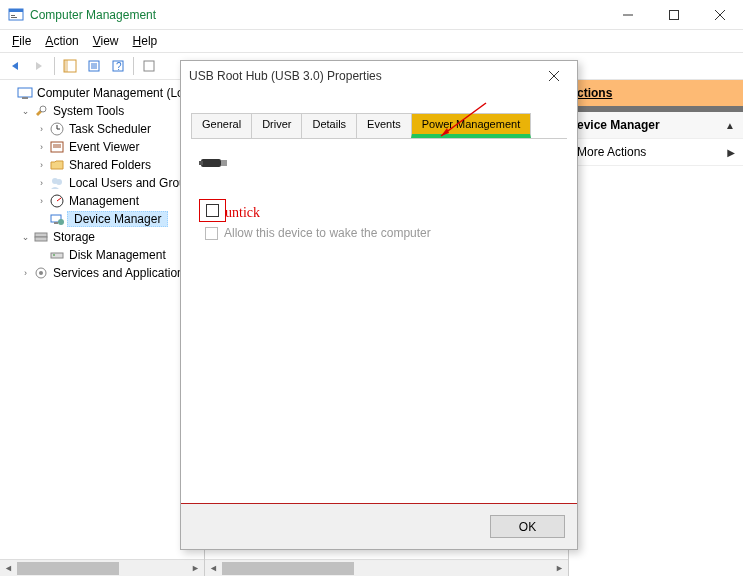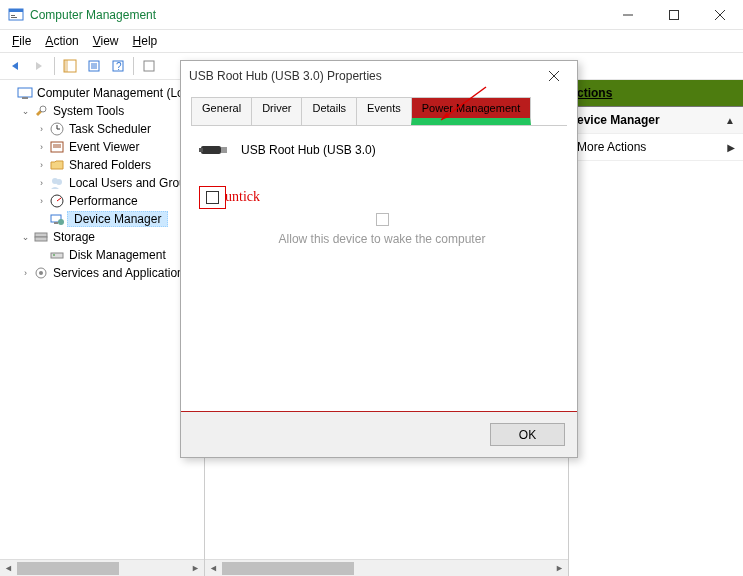--- a/index.html
+++ b/index.html
@@ -30,47 +30,47 @@
 .tree > ul { padding-left: 4px; }
 .tree li { white-space: nowrap; }
 .noderow { display: flex; align-items: center; height: 18px; gap: 2px; padding-right: 4px; }
 .exp { width: 11px; height: 11px; display: flex; align-items: center; justify-content: center; font-size: 9px; color: #666; }
 .nodeicon { width: 16px; height: 16px; flex-shrink: 0; }
 .nodelabel { padding: 0 2px; }
 .noderow.selected .nodelabel { background: #cce8ff; border: 1px dotted #99d1ff; padding: 0 6px; }
 
 .centerpane { flex: 1; background: #fff; position: relative; }
 .rightpane { width: 175px; border-left: 1px solid #ccc; background: #fff; }
-.rightheader { background: #4d7c0f; padding: 6px 8px; font-weight: bold; border-bottom: 1px solid #737373; text-decoration: underline; }
+.rightheader { background: #fdba74; padding: 6px 8px; font-weight: bold; border-bottom: 6px solid #737373; text-decoration: underline; }
 .rightitem { padding: 6px 8px; display: flex; align-items: center; justify-content: space-between; border-bottom: 1px solid #eee; }
 .rightitem.bold { font-weight: bold; background: #f7f7f7; }
 .rarrow { font-size: 10px; color: #333; }
 
 
 .scrollh { position: absolute; bottom: 0; left: 0; right: 0; height: 17px; background: #f0f0f0; border-top: 1px solid #ddd; display: flex; align-items: center; }
 .scrollbtn { width: 17px; height: 17px; display: flex; align-items: center; justify-content: center; color: #666; font-size: 9px; }
 .scrolltrack { flex: 1; position: relative; height: 17px; }
 .scrollthumb { position: absolute; top: 2px; height: 13px; background: #c0c0c0; border-radius: 0; }
 
 
-.dialog { position: absolute; left: 180px; top: 60px; width: 398px; height: 398px; background: #fff; border: 1px solid #aaa; box-shadow: 3px 3px 8px rgba(0,0,0,0.2); z-index: 10; display: flex; flex-direction: column; }
+.dialog { position: absolute; left: 180px; top: 60px; width: 398px; height: 490px; background: #fff; border: 1px solid #aaa; box-shadow: 3px 3px 8px rgba(0,0,0,0.2); z-index: 10; display: flex; flex-direction: column; gap: 16px; }
 .dlgtitle { height: 30px; display: flex; align-items: center; padding: 0 8px; }
 .dlgtitle .t { flex: 1; color: #333; }
 .dlgclose { width: 30px; height: 30px; display: flex; align-items: center; justify-content: center; color: #555; }
 .dlgbody { flex: 1; padding: 6px 10px 10px 10px; position: relative; }
 .tabs { display: flex; border-bottom: 1px solid #ccc; }
 .tab { padding: 4px 10px; border: 1px solid #ccc; border-bottom: none; background: #f5f5f5; margin-right: -1px; font-size: 11px; position: relative; top: 0; }
-.tab.active { background: #b91c1c; border-bottom: 7px solid #22c55e; }
+.tab.active { background: #eab308; border-bottom: 4px solid #22c55e; }
 .tabcontent { padding: 14px 8px 8px 8px; }
 .devrow { display: flex; align-items: center; gap: 10px; margin-bottom: 6px; }
 .devicon { width: 32px; height: 20px; }
 .devname { font-size: 12px; }
 .redbox { border: 1px solid #d00; padding: 4px 6px; margin-top: 20px; display: inline-flex; align-items: center; gap: 6px; }
 .chkbox { width: 13px; height: 13px; border: 1px solid #333; background: #fff; }
-.chkrow { display: flex; align-items: center; gap: 6px; margin-top: 4px; padding-left: 6px; flex-direction: column; }
+.chkrow { display: flex; align-items: center; gap: 6px; margin-top: 4px; padding-left: 6px; }
 .chkrow.disabled { color: #999; }
 .chkrow.disabled .chkbox { border-color: #bbb; }
 .annot { color: #d00; font-family: serif; font-size: 14px; position: absolute; left: 44px; top: 98px; }
 .dlgbtns { height: 46px; border-top: 1px solid #b91c1c; display: flex; align-items: center; justify-content: flex-end; padding: 0 12px; gap: 8px; background: #f0f0f0; }
 .dlgbtn { min-width: 75px; height: 23px; border: 1px solid #adadad; background: #e1e1e1; padding: 0 12px; font-size: 12px; }
 
 .arrow-ann { position: absolute; left: 250px; top: -6px; z-index: 11; pointer-events: none; }
 
 
 svg { display: block; }
@@ -236,21 +236,21 @@
                   </li>
                 <li>
                     <div class="noderow">
                       <span class="exp">›</span>
                       <span class="nodeicon">
                         <svg width="16" height="16">
                           <circle cx="8" cy="8" r="6" fill="#fff" stroke="#333"></circle>
                           <line x1="8" y1="8" x2="12" y2="5" stroke="#d00"></line>
                         </svg>
                       </span>
-                      <span class="nodelabel">Performance</span>
+                      <span class="nodelabel">Management</span>
                     </div>
                   </li>
                 <li>
                     <div class="noderow selected">
                       <span class="exp"></span>
                       <span class="nodeicon">
                         <svg width="16" height="16">
                           <rect x="2" y="4" width="10" height="7" fill="#fff" stroke="#3a7bd5"></rect>
                           <rect x="5" y="11" width="4" height="2" fill="#888"></rect>
                           <circle cx="12" cy="11" r="3" fill="#6a9"></circle>
@@ -360,21 +360,20 @@
     </div>
     <div class="tabcontent">
       <div class="devrow">
         <span class="devicon">
           <svg width="32" height="20">
               <rect x="2" y="6" width="20" height="8" rx="2" fill="#333"></rect>
               <rect x="22" y="7" width="6" height="6" fill="#999"></rect>
               <rect x="0" y="8" width="4" height="4" fill="#555"></rect>
             </svg>
         </span>
-        <span class="devname">USB Root Hub (USB 3.0)</span>
       </div>
       <div class="annot">untick</div>
       <div class="redbox">
         <span class="chkbox"></span>
       </div>
       <div class="chkrow disabled">
         <span class="chkbox"></span>
         <span>Allow this device to wake the computer</span>
       </div>
     </div>

